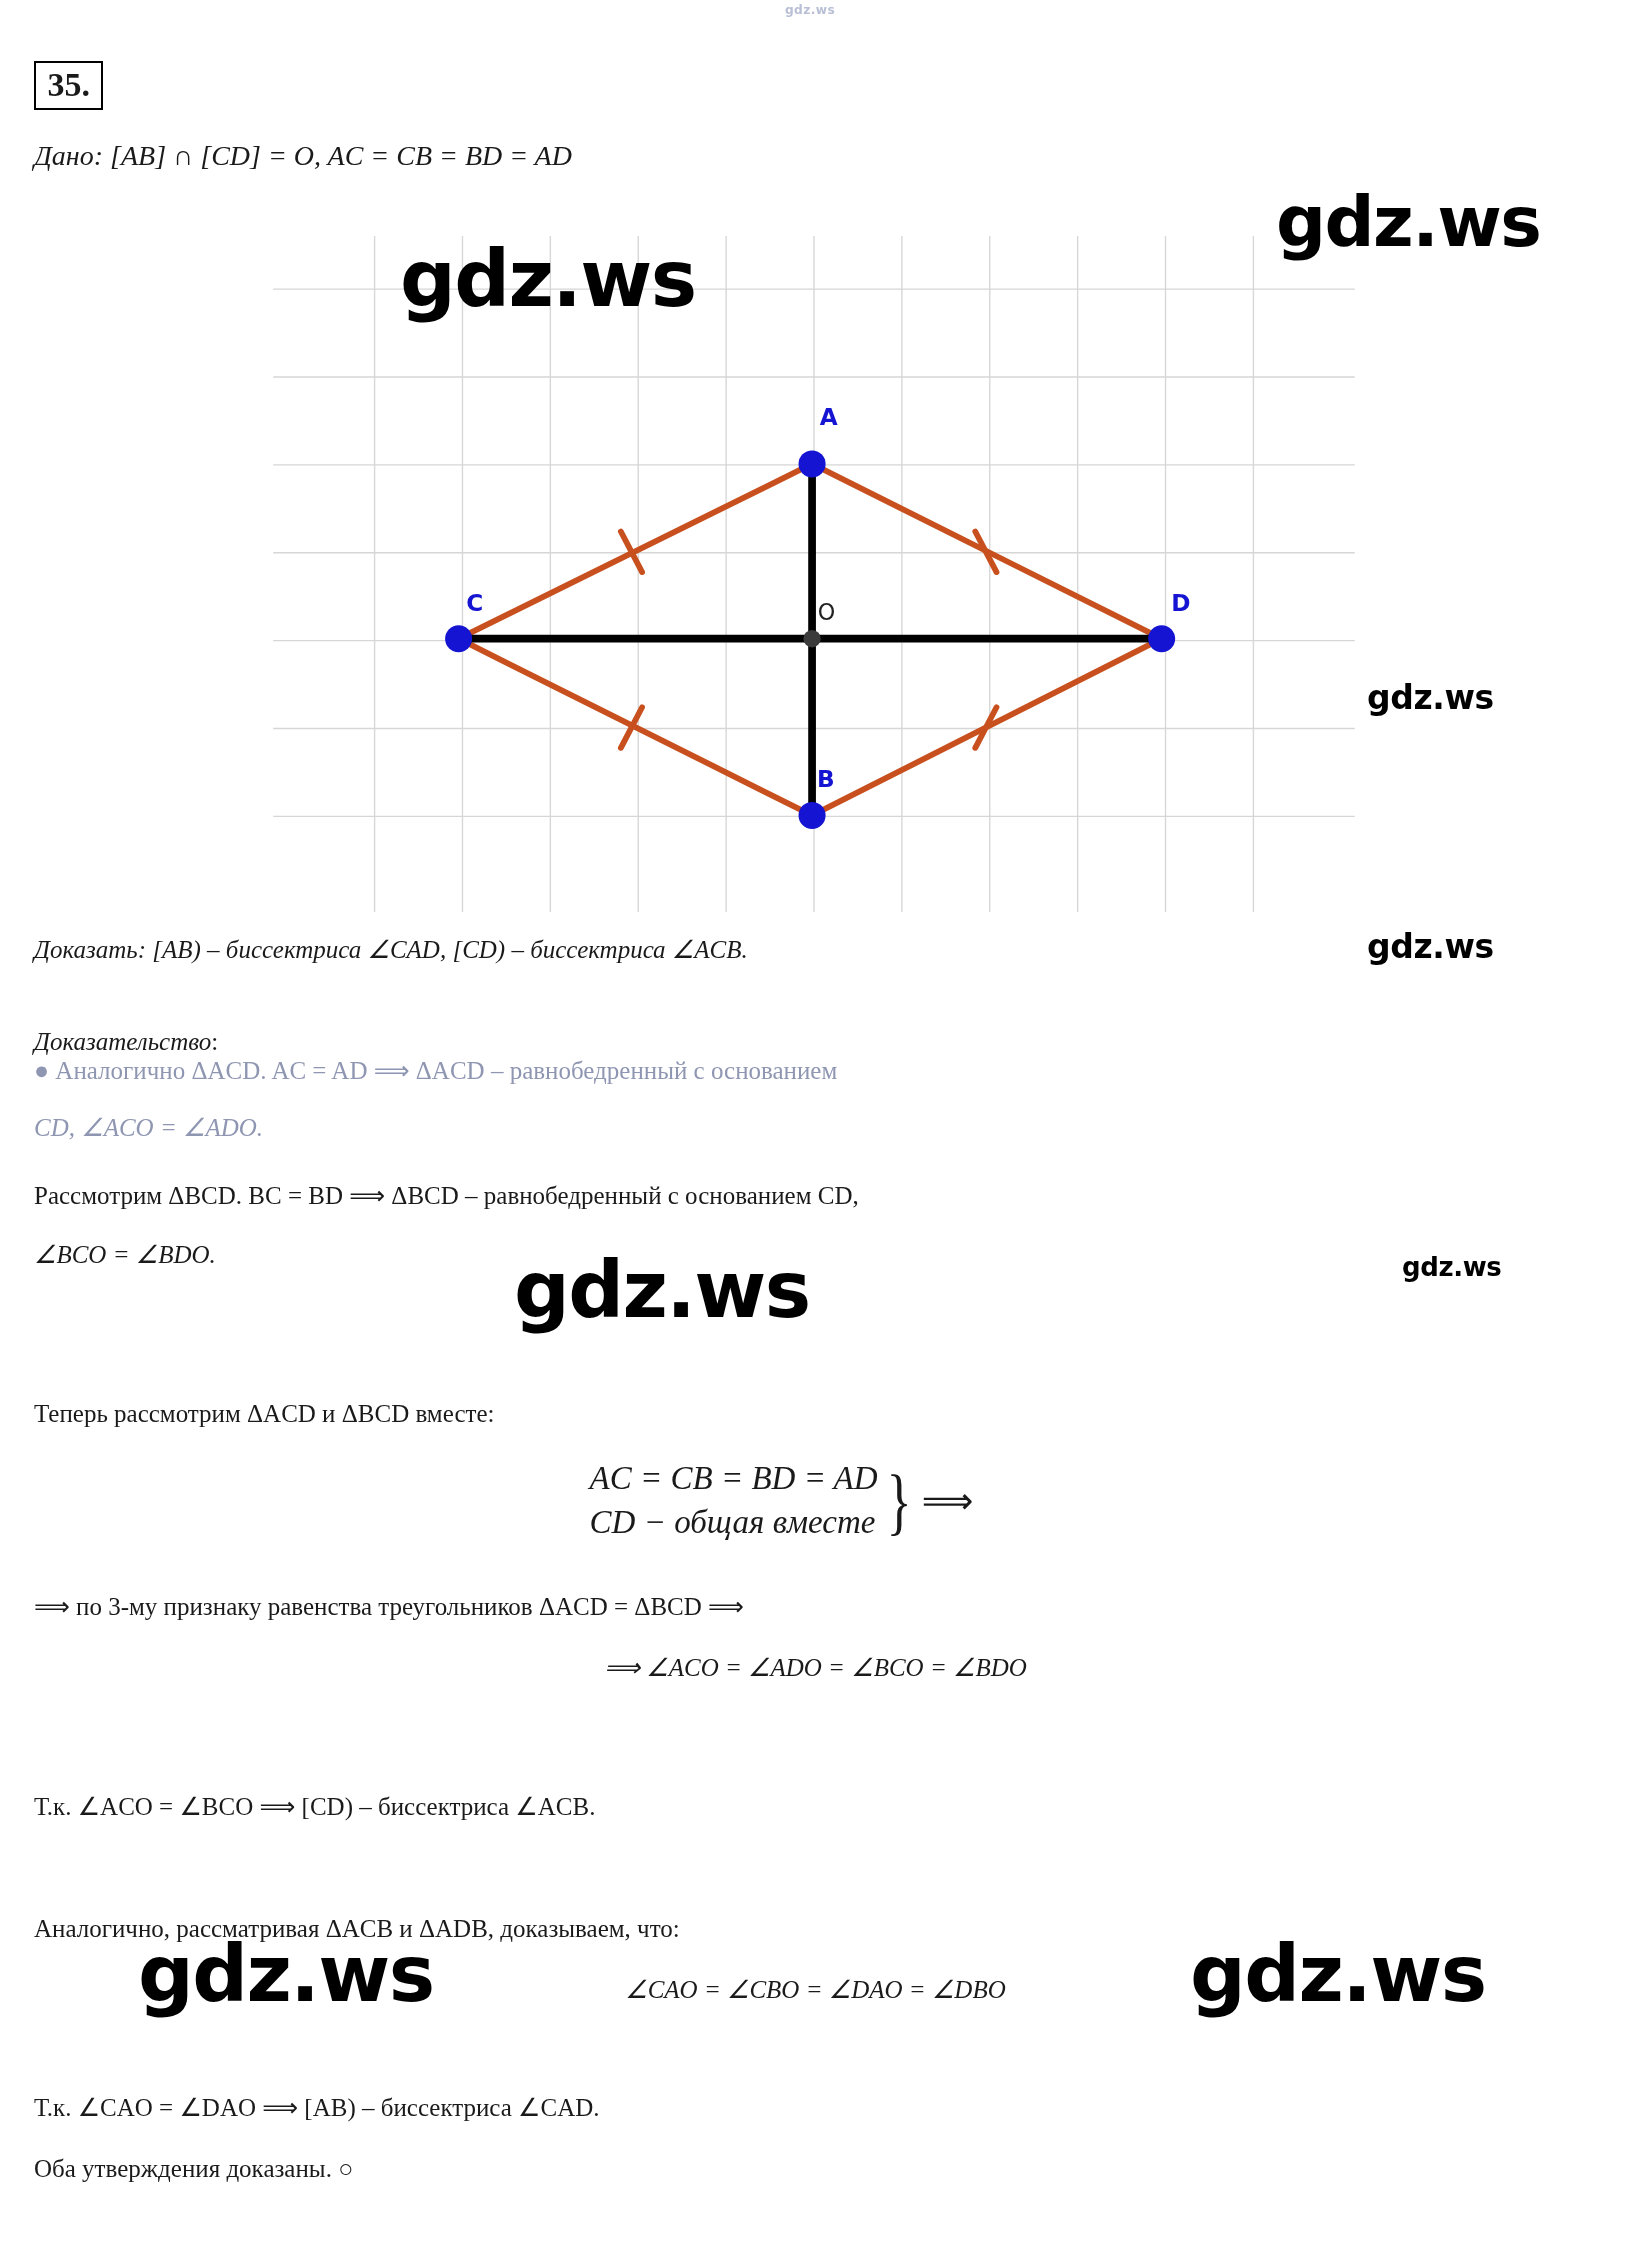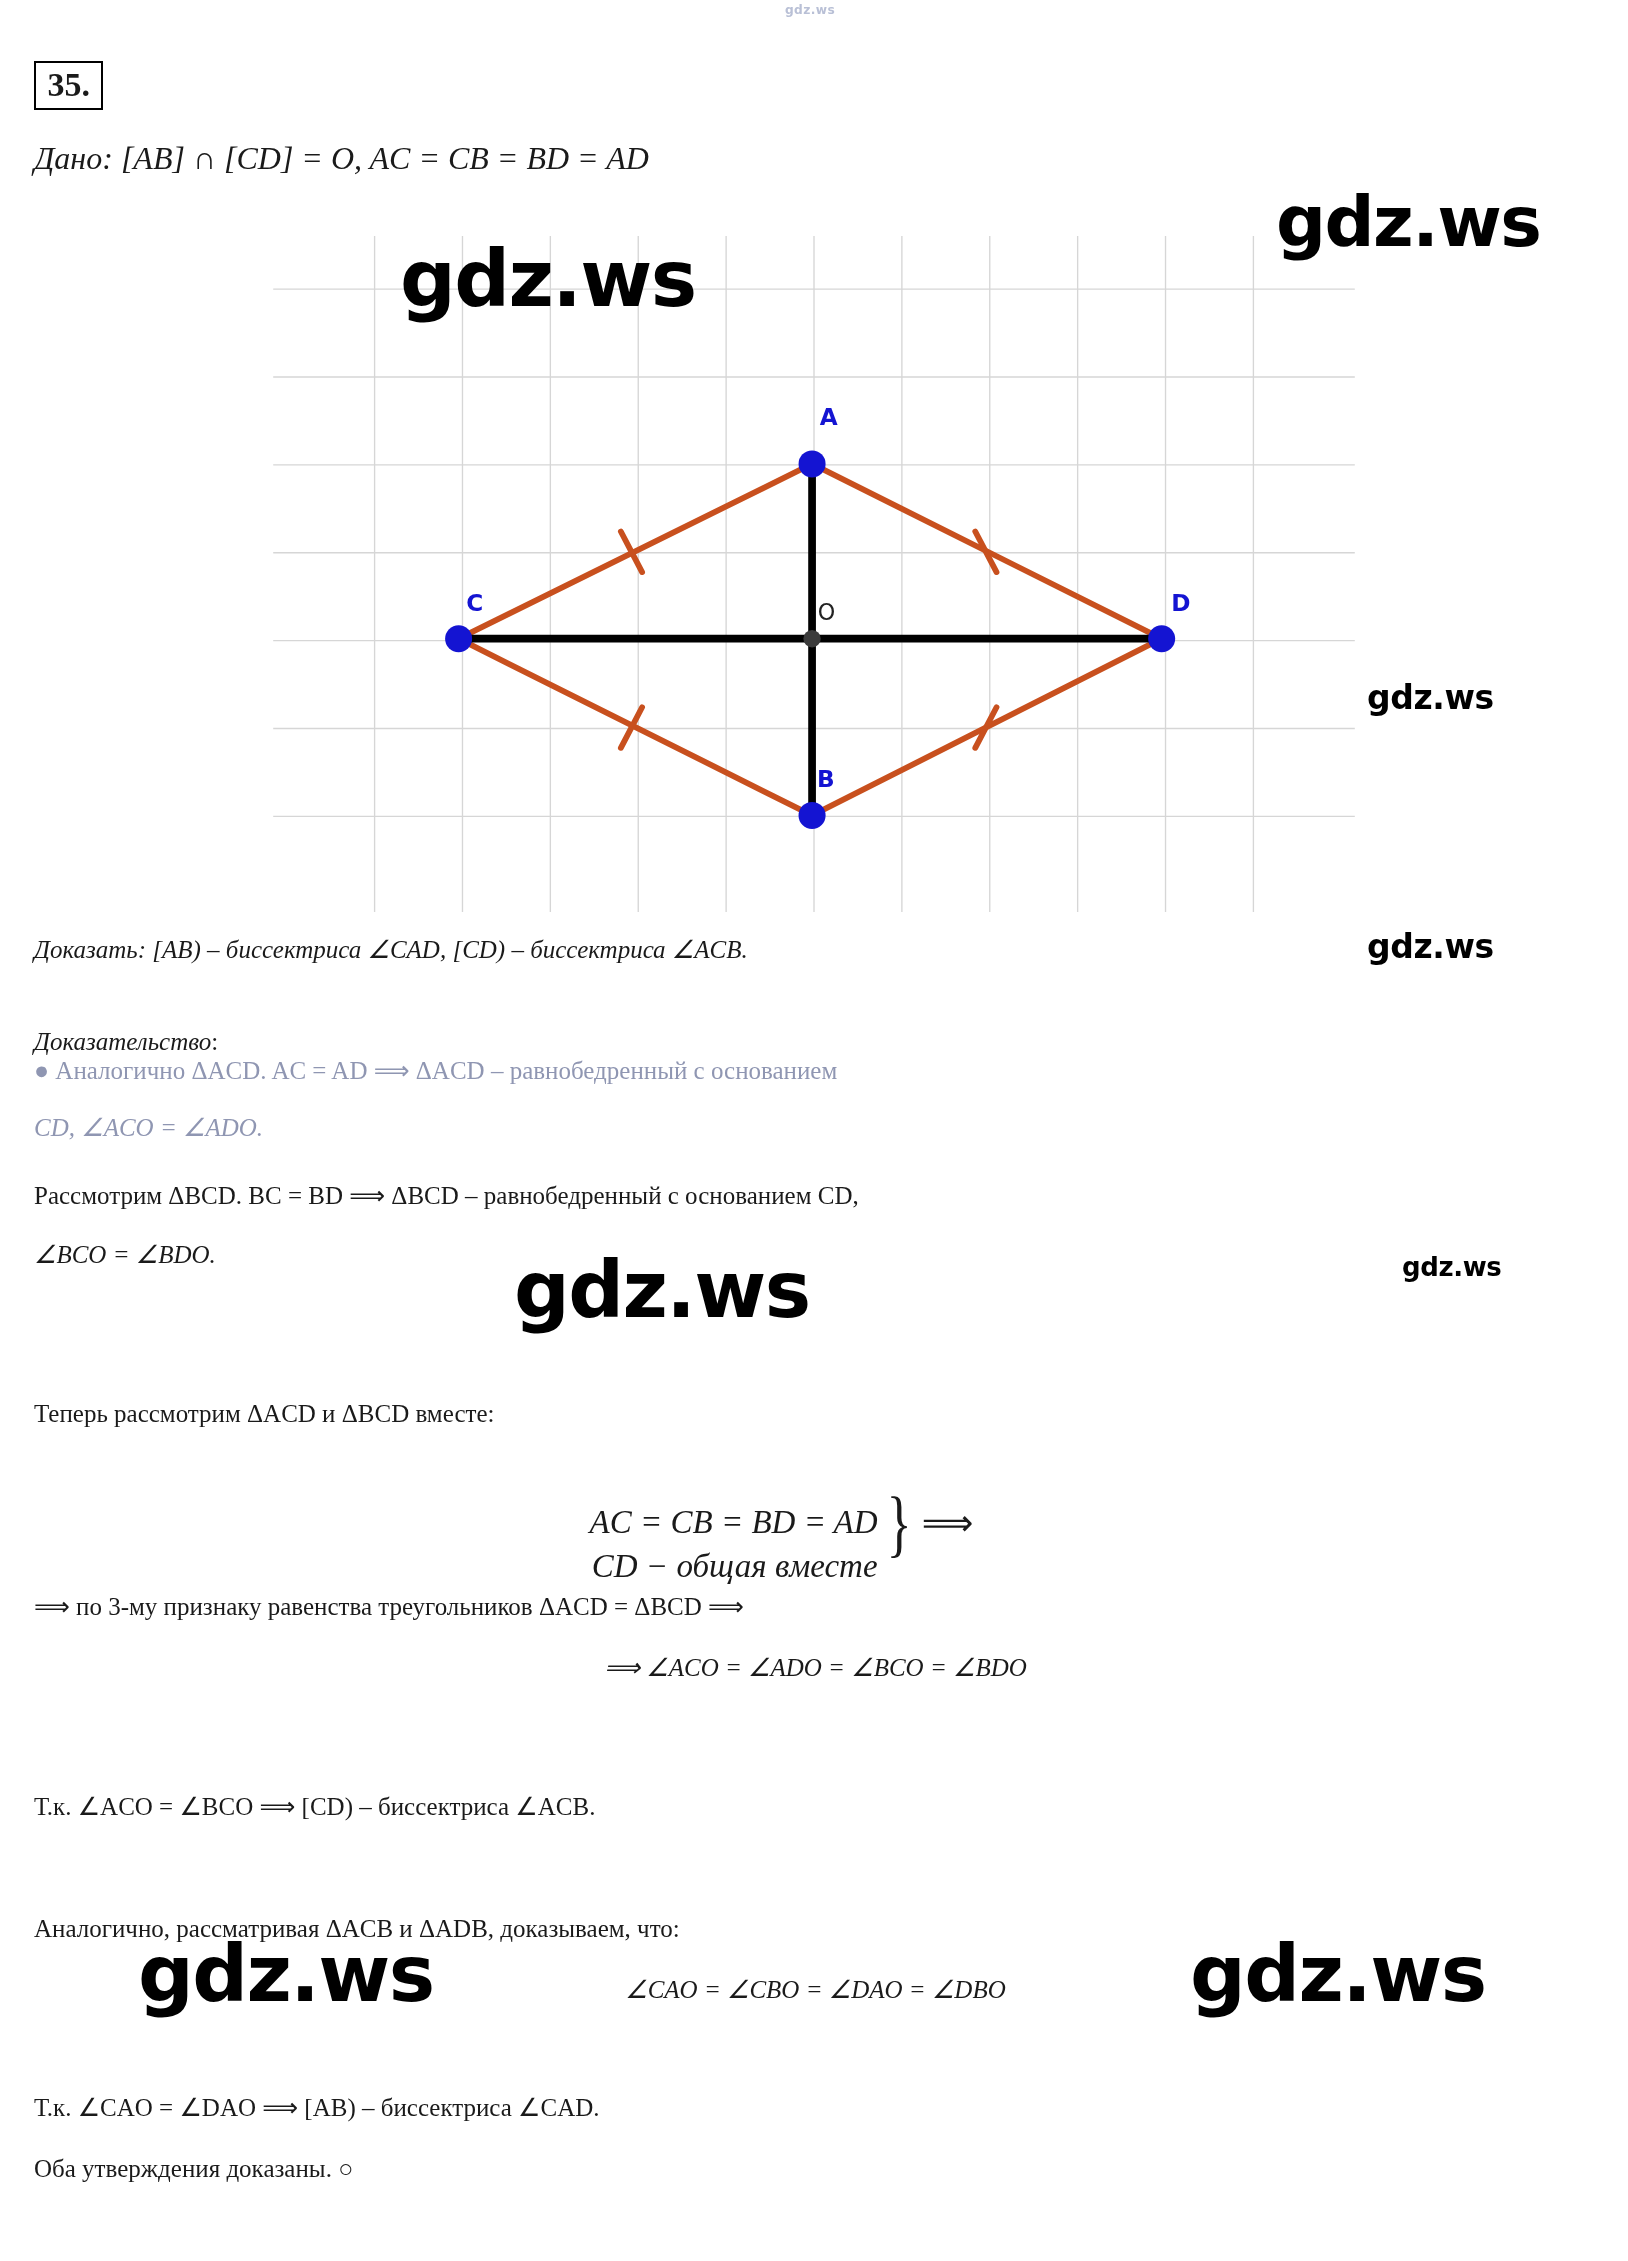--- a/index.html
+++ b/index.html
@@ -48,21 +48,21 @@
     font-size: 34px;
     line-height: 1;
     text-align: center;
   }
 
   
   .given-line {
     position: absolute;
     top: 140px;
     left: 34px;
-    font-size: 32px;
+    font-size: 28px;
     font-style: italic;
     white-space: nowrap;
     text-align: center;
   }
   .given-line .label { font-style: italic; }
   .given-line .math { font-style: italic; }
 
   
   .figure-wrap {
     position: absolute;
@@ -125,25 +125,24 @@
   .brace-row {
     position: absolute;
     left: 0;
     width: 1563px;
     display: flex;
     justify-content: center;
     align-items: center;
   }
   .brace-stack {
     display: inline-block;
-    text-align: right;
+    text-align: left;
     font-size: 33px;
     font-style: italic;
     line-height: 1.32;
-    margin-top: 44px;
   }
   .brace-glyph {
     display: inline-block;
     font-size: 75px;
     line-height: 0.8;
     margin-left: 3.3px;
     vertical-align: middle;
     font-style: normal;
     transform: scaleX(0.7);
   }

